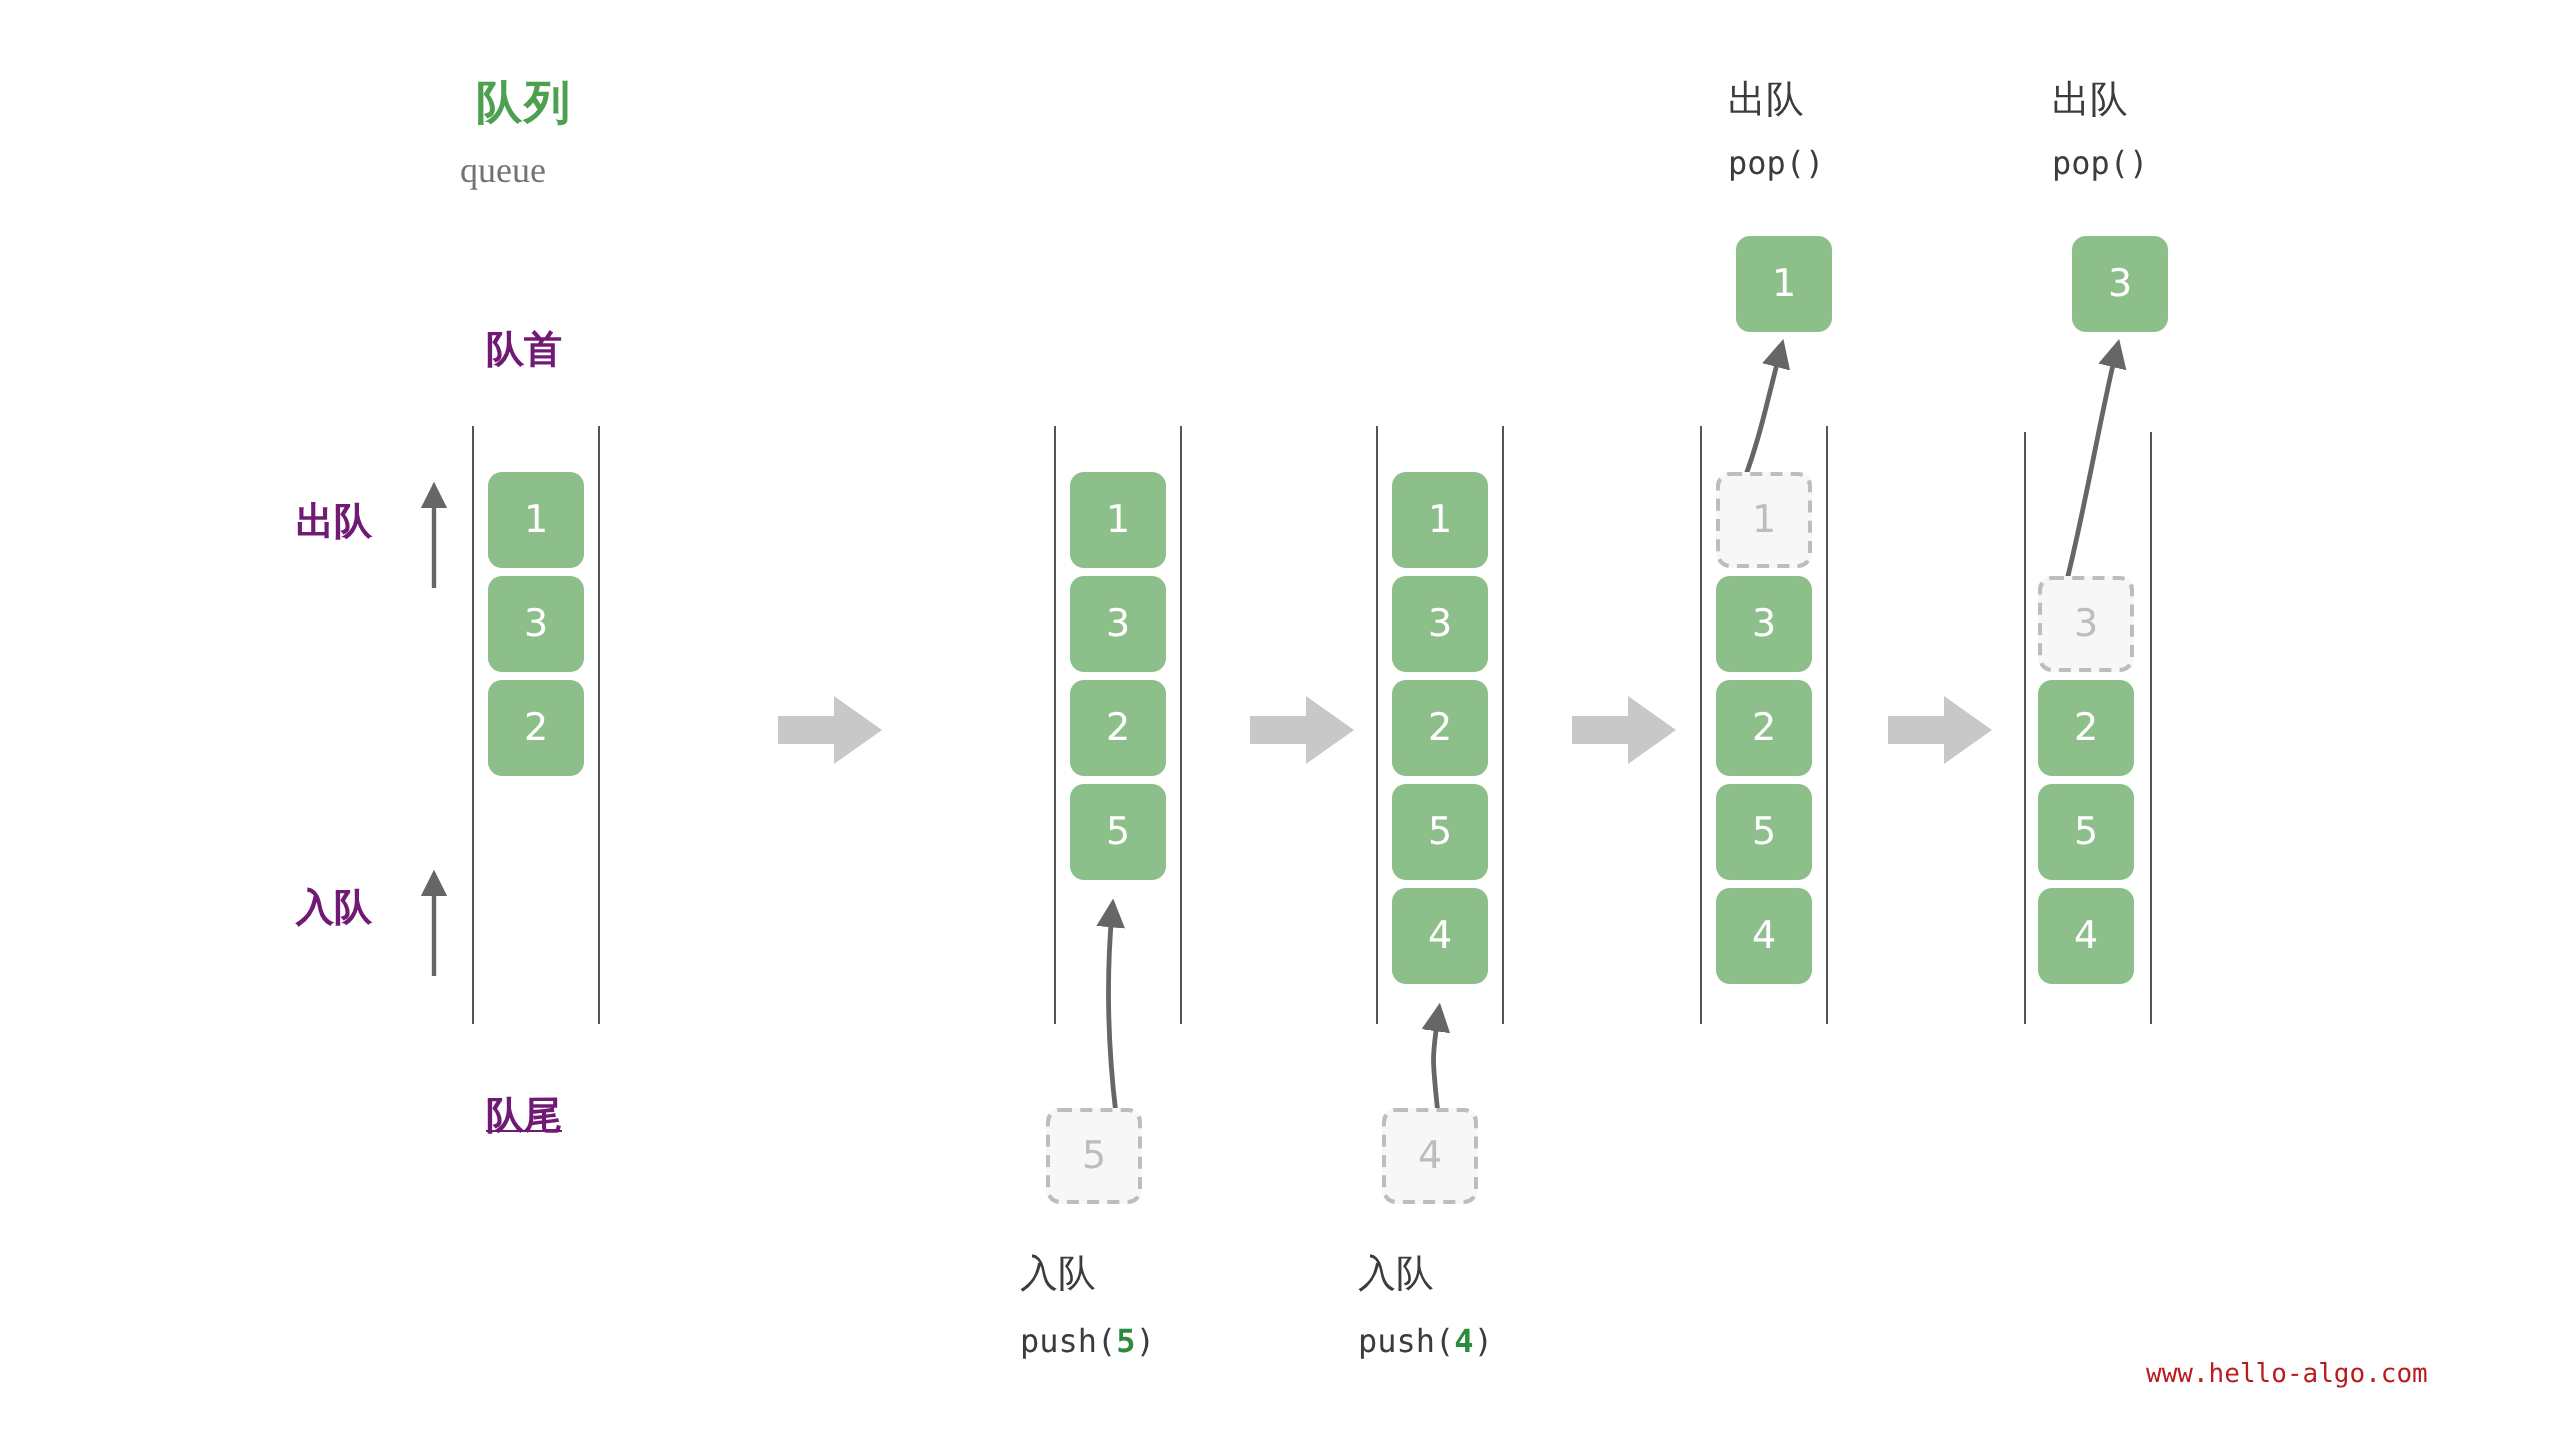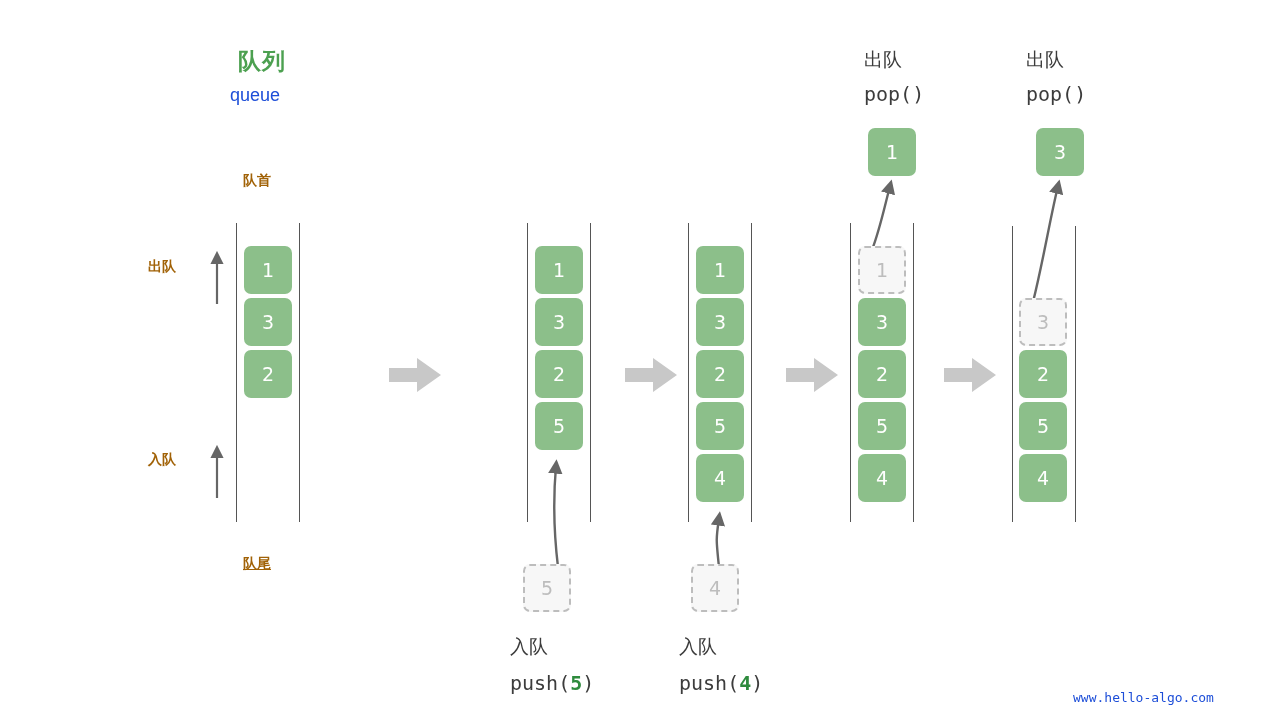--- a/index.html
+++ b/index.html
@@ -10,63 +10,63 @@
   body {
     width: 1280px;
     height: 720px;
     position: relative;
     overflow: hidden;
     font-family: "DejaVu Sans", "Liberation Sans", sans-serif;
     color: #3c3c3c;
   }
   #stage {
     position: absolute;
-    left: 0; top: 14px;
+    left: 0; top: 4px;
     width: 1280px;
     height: 580px;
   }
   .abs { position: absolute; }
 
   
   .title-cn {
     font-size: 23px;
     font-weight: bold;
     color: #4ca050;
     letter-spacing: 1px;
     white-space: nowrap;
   }
   .title-en {
-    font-family: Liberation Sans, sans-serif;
+    font-family: Liberation Serif, serif;
     font-size: 18px;
-    color: #1d4ed8;
+    color: #737373;
     white-space: nowrap;
   }
   .label-cn {
-    font-size: 14px;
+    font-size: 19px;
     font-weight: bold;
-    color: #a16207;
+    color: #701a75;
     white-space: nowrap;
     text-align: center;
   }
   .op-cn {
     font-size: 19px;
     color: #3c3c3c;
     white-space: nowrap;
   }
   .op-code {
     font-family: "DejaVu Sans Mono", "Liberation Mono", monospace;
-    font-size: 20px;
+    font-size: 16px;
     color: #3c3c3c;
     white-space: nowrap;
   }
   .op-code .hl { color: #2e8b3d; font-weight: bold; }
   .watermark {
     font-family: "DejaVu Sans Mono", "Liberation Mono", monospace;
     font-size: 13px;
-    color: #1d4ed8;
+    color: #b91c1c;
     white-space: nowrap;
   }
 
   
   .cell {
     width: 48px;
     height: 48px;
     border-radius: 7px;
     background: #8cbf8a;
     color: #ffffff;

